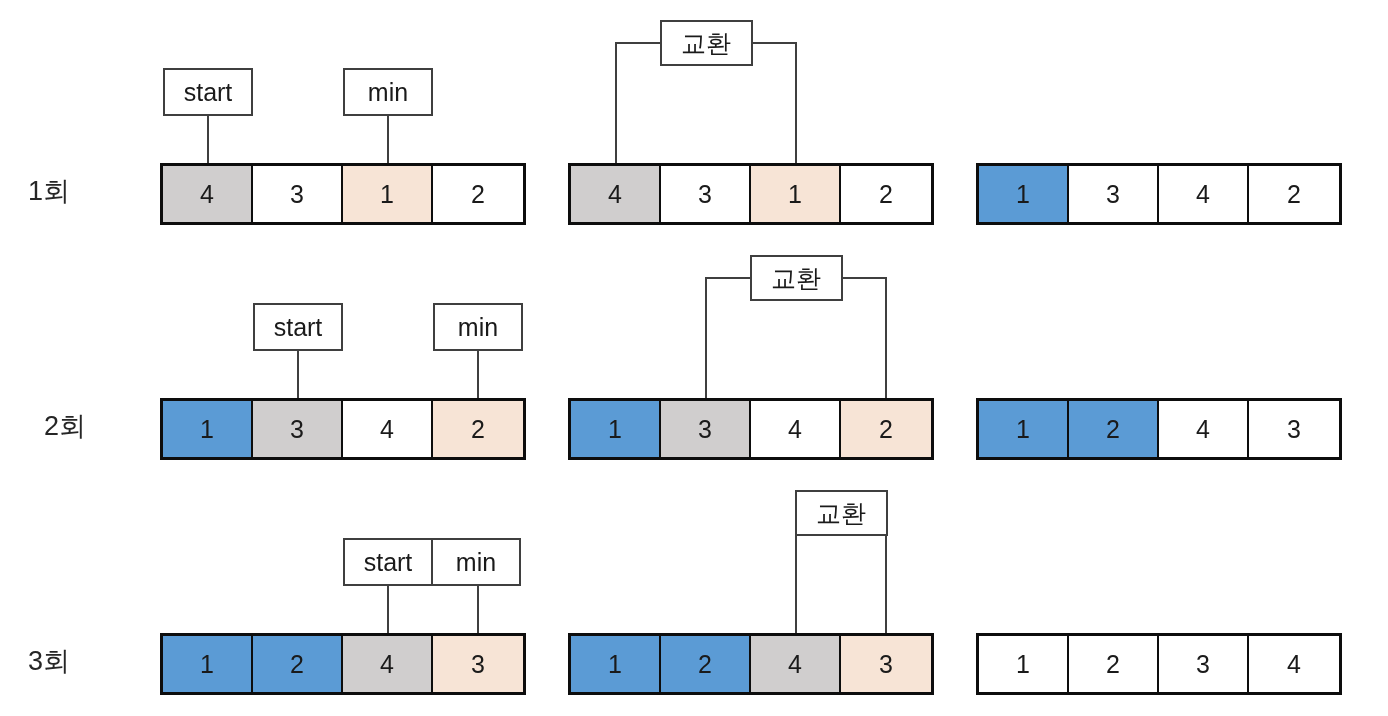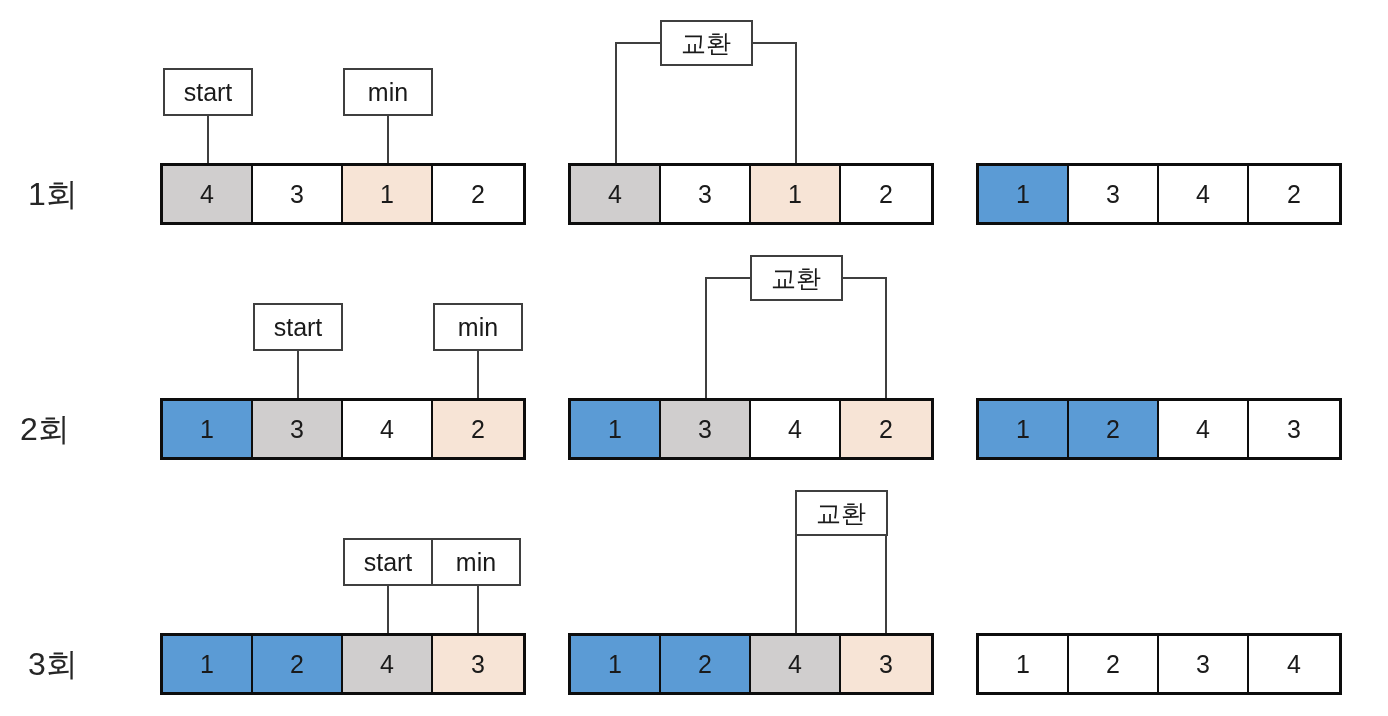--- a/index.html
+++ b/index.html
@@ -15,21 +15,21 @@
     position: relative;
     width: 1388px;
     height: 716px;
     background: #ffffff;
     overflow: hidden;
   }
 
   
   .row-label {
     position: absolute;
-    font-size: 32px;
+    font-size: 27px;
     line-height: 1;
     color: #262626;
     letter-spacing: 0px;
     white-space: nowrap;
   }
 
   
   .array {
     position: absolute;
     display: flex;
@@ -138,21 +138,21 @@
     </div>
     <div class="ptr-box" style="left: 163px; top: 68px; width: 90px;">start</div>
     <div class="vline" style="left: 207px; top: 116px; height: 47px;"></div>
     <div class="ptr-box" style="left: 343px; top: 68px; width: 90px;">min</div>
     <div class="vline" style="left: 387px; top: 116px; height: 47px;"></div>
     <div class="vline" style="left: 615px; top: 43px; height: 120px;"></div>
     <div class="vline" style="left: 795px; top: 43px; height: 120px;"></div>
     <div class="hline" style="left: 615px; top: 42px; width: 45.5px;"></div>
     <div class="hline" style="left: 750.5px; top: 42px; width: 46.5px;"></div>
     <div class="swap-box" style="left: 659.5px; top: 20px; width: 93px; height: 46px;">교환</div>
-    <div class="row-label" style="left: 20px; top: 413px;">2회</div>
+    <div class="row-label" style="left: 44px; top: 413px;">2회</div>
     <div class="array" style="left: 160px; top: 398px; width: 366px; height: 62px;">
       <div class="cell blue">1</div>
       <div class="cell gray">3</div>
       <div class="cell white">4</div>
       <div class="cell peach">2</div>
     </div>
     <div class="array" style="left: 568px; top: 398px; width: 366px; height: 62px;">
       <div class="cell blue">1</div>
       <div class="cell gray">3</div>
       <div class="cell white">4</div>

